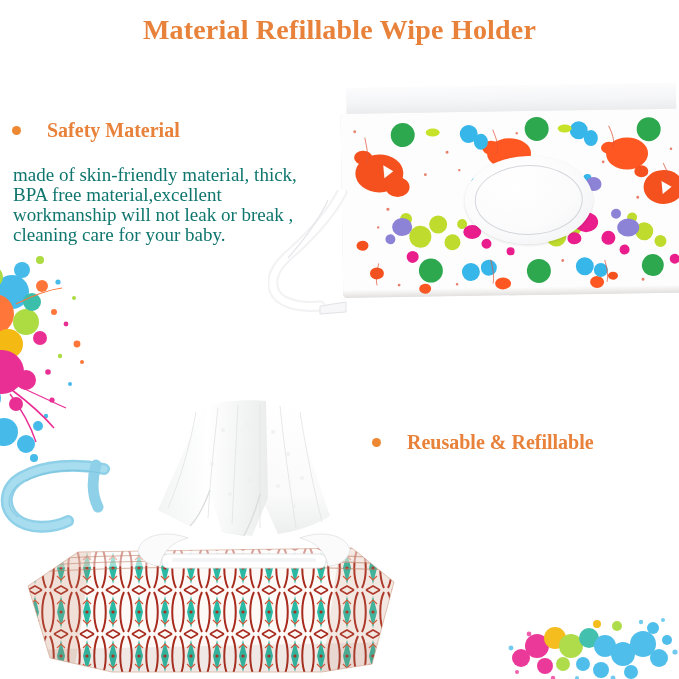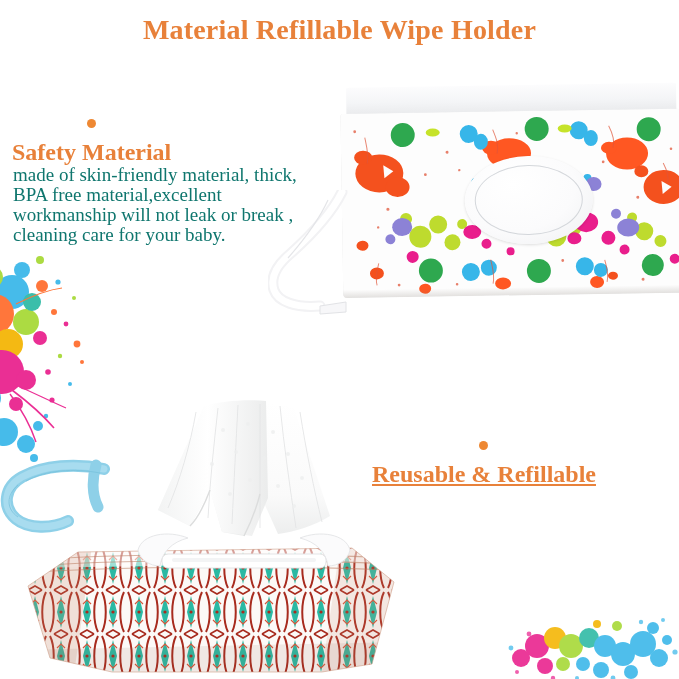--- a/index.html
+++ b/index.html
@@ -31,36 +31,35 @@
     color: #E8813A;
     font-family: "Liberation Serif", "DejaVu Serif", serif;
     white-space: nowrap;
   }
 
   
   .feat-head {
     position: absolute;
     display: flex;
     align-items: center;
-    gap: 11px;
-    font-size: 24px;
+    gap: 26px;
+    font-size: 20px;
     font-weight: bold;
     color: #E8813A;
     white-space: nowrap;
-    flex-direction: column;
   }
   .bullet {
     width: 9px; height: 9px;
     border-radius: 50%;
     background: #EE8833;
     flex: 0 0 auto;
     display: block;
   }
   #head-safety { top: 119px; left: 12px; }
-  #head-reuse  { top: 441px; left: 372px; text-decoration: underline; }
+  #head-reuse  { top: 431px; left: 372px; }
 
   
   .body-text {
     position: absolute;
     font-size: 19px;
     line-height: 20px;
     color: #0f766e;
     font-family: "Liberation Serif", "DejaVu Serif", serif;
   }
   #p-safety { top: 165px; left: 13px; width: 312px; }

